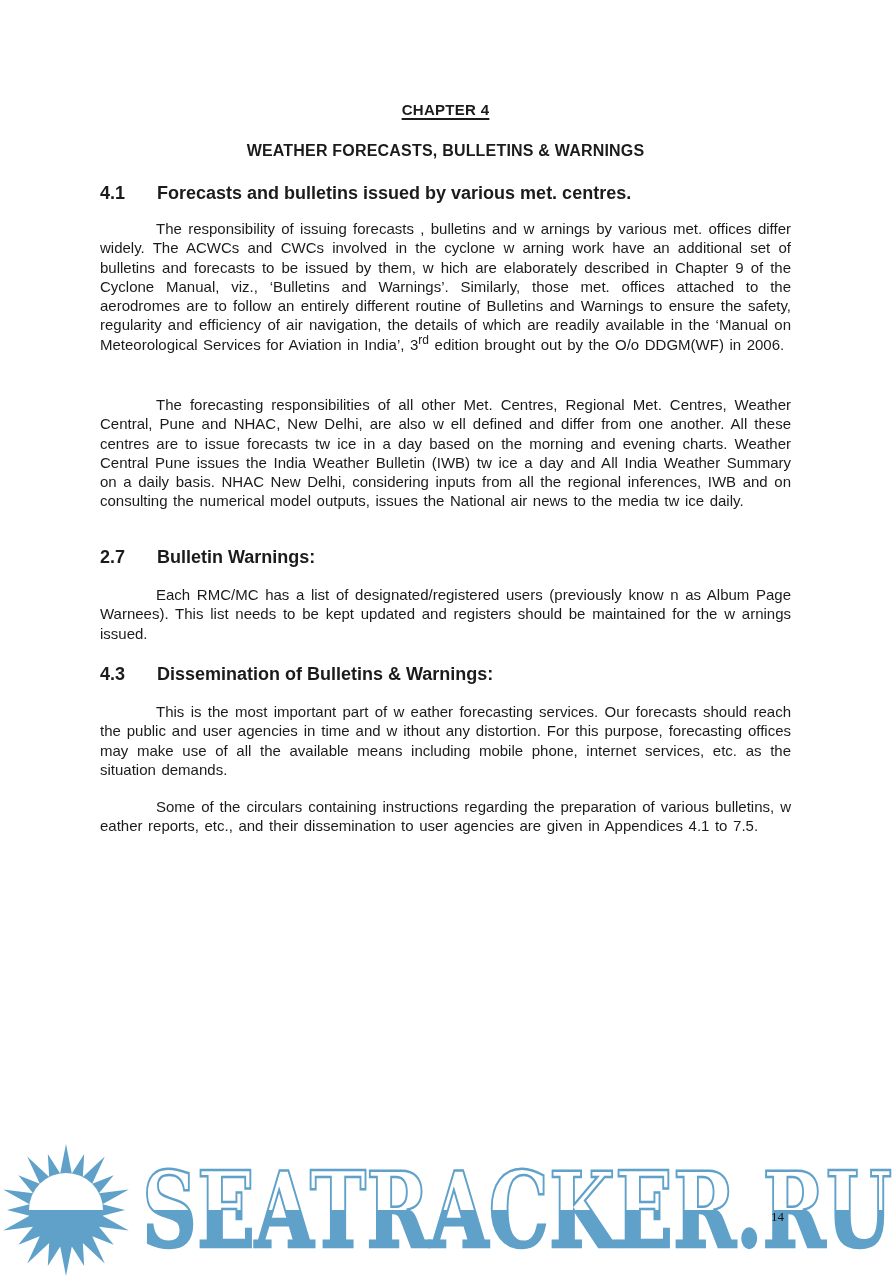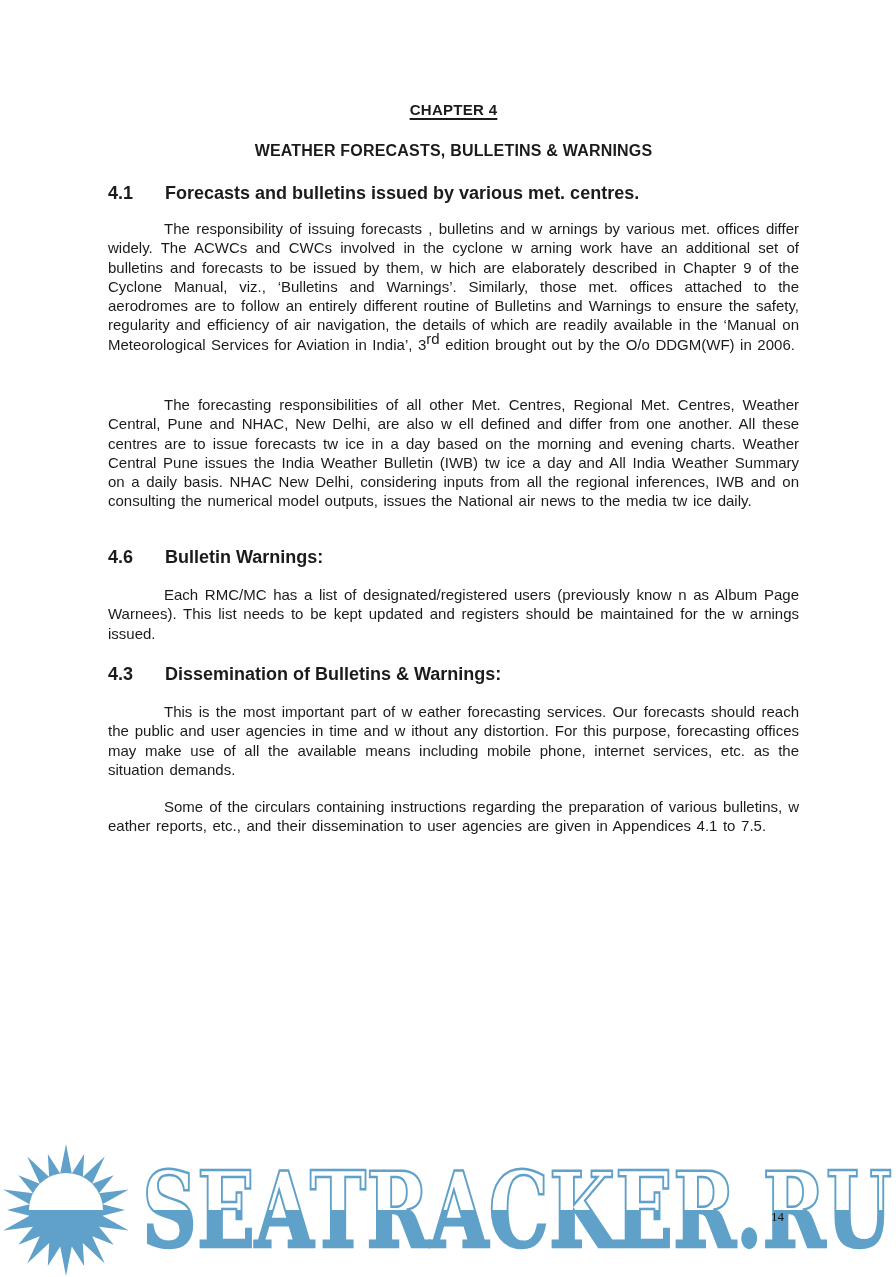--- a/index.html
+++ b/index.html
@@ -4,34 +4,34 @@
 <style>
   html,body{margin:0;padding:0;background:#ffffff;}
   .page{
     position:relative;
     width:896px;height:1277px;
     background:#ffffff;
     overflow:hidden;
     font-family:"Liberation Sans", sans-serif;
     color:#1b1b1b;
   }
-  .block{position:absolute;left:108px;width:691px;}
+  .block{position:absolute;left:100px;width:691px;}
   .center{text-align:center;}
   .chapter{
     font-size:15px;font-weight:bold;letter-spacing:.3px;
     text-decoration:underline;text-underline-offset:3px;text-decoration-thickness:1.5px;
   }
   .doc-title{font-size:16px;font-weight:bold;letter-spacing:.2px;}
   .sec-head{font-size:18px;font-weight:bold;}
   .sec-head .num{display:inline-block;width:57px;}
   .para{
     margin:0;font-size:15px;line-height:19.3px;
     text-align:justify;text-indent:56px;word-spacing:1.4px;
   }
-  .para .sup{font-size:15px;vertical-align:super;line-height:0;}
+  .para .sup{font-size:12px;vertical-align:super;line-height:0;}
   .page-number{
     position:absolute;left:771px;top:1209px;z-index:4;
     font-family:"Liberation Serif", serif;font-size:13px;color:#111;
   }
   .watermark{position:absolute;left:0;top:1140px;z-index:3;}
   .wm-text{
     font-family:"DejaVu Serif", serif;
     font-weight:bold;
     font-size:104px;
   }
@@ -51,21 +51,21 @@
 
   <div class="block" style="top:219px">
     <p class="para"><span>The responsibility of issuing forecasts , bulletins and w arnings by various met. offices differ widely. The ACWCs and CWCs involved in the cyclone w arning work have an additional set of bulletins and forecasts to be issued by them,  w hich are elaborately described in Chapter 9 of the Cyclone Manual, viz., ‘Bulletins and Warnings’. Similarly, those met. offices attached to the aerodromes are to follow an entirely different routine of Bulletins and Warnings to ensure the safety, regularity and efficiency of air navigation, the details of which are readily available in the ‘Manual on Meteorological Services for Aviation in India’, 3</span><sup class="sup">rd</sup><span> edition brought out by the O/o DDGM(WF) in 2006.</span></p>
   </div>
 
   <div class="block" style="top:395px">
     <p class="para">The forecasting responsibilities of all other Met. Centres, Regional Met. Centres, Weather Central, Pune and NHAC, New Delhi, are also w ell defined and differ from one another. All these centres are to issue forecasts tw ice in a day based on the morning and evening charts. Weather Central Pune issues the India Weather Bulletin (IWB) tw ice a day and All India Weather Summary on a daily basis.  NHAC New Delhi, considering inputs from all the regional inferences, IWB and on consulting the numerical model outputs, issues the National air news to the media tw ice daily.</p>
   </div>
 
   <div class="block sec-head" style="top:547px">
-    <span class="num">4.6</span><span>Bulletin Warnings:</span>
+    <span class="num">2.7</span><span>Bulletin Warnings:</span>
   </div>
 
   <div class="block" style="top:585px">
     <p class="para">Each RMC/MC has a list of designated/registered users (previously know n as Album Page Warnees).  This list needs to be kept updated and registers should be maintained for the w arnings issued.</p>
   </div>
 
   <div class="block sec-head" style="top:664px">
     <span class="num">4.3</span><span>Dissemination of Bulletins  &amp; Warnings:</span>
   </div>
 

